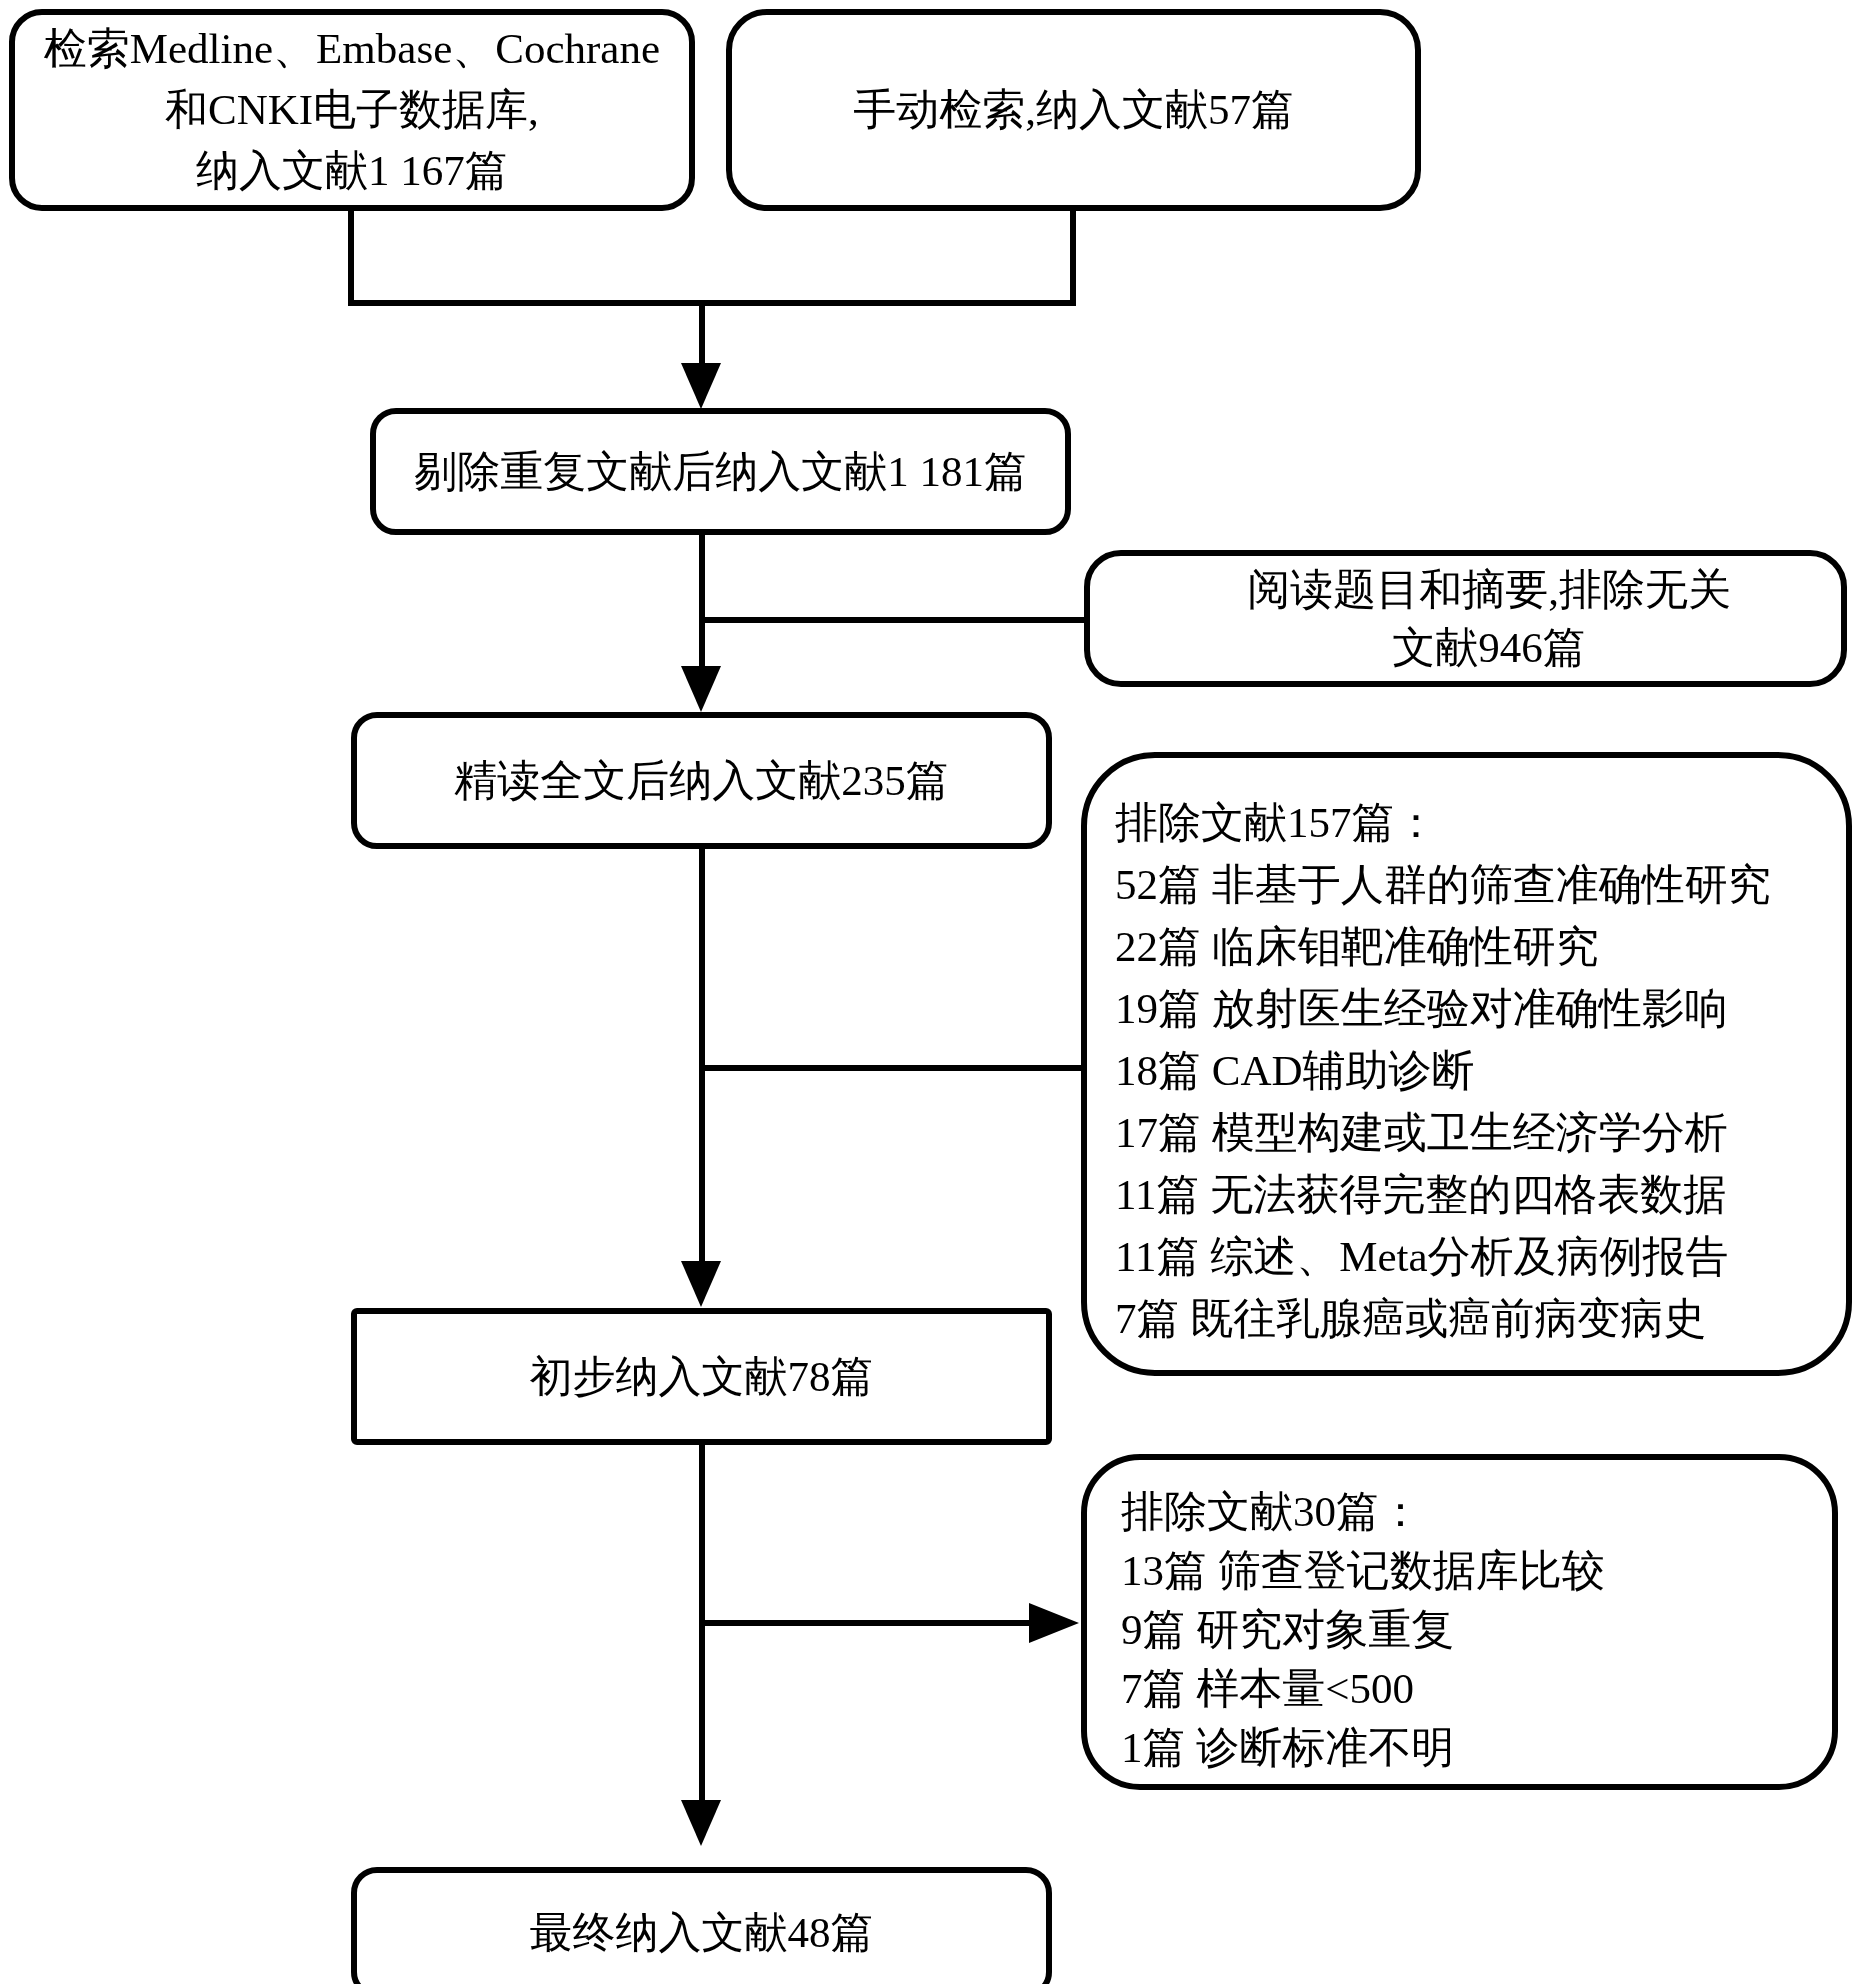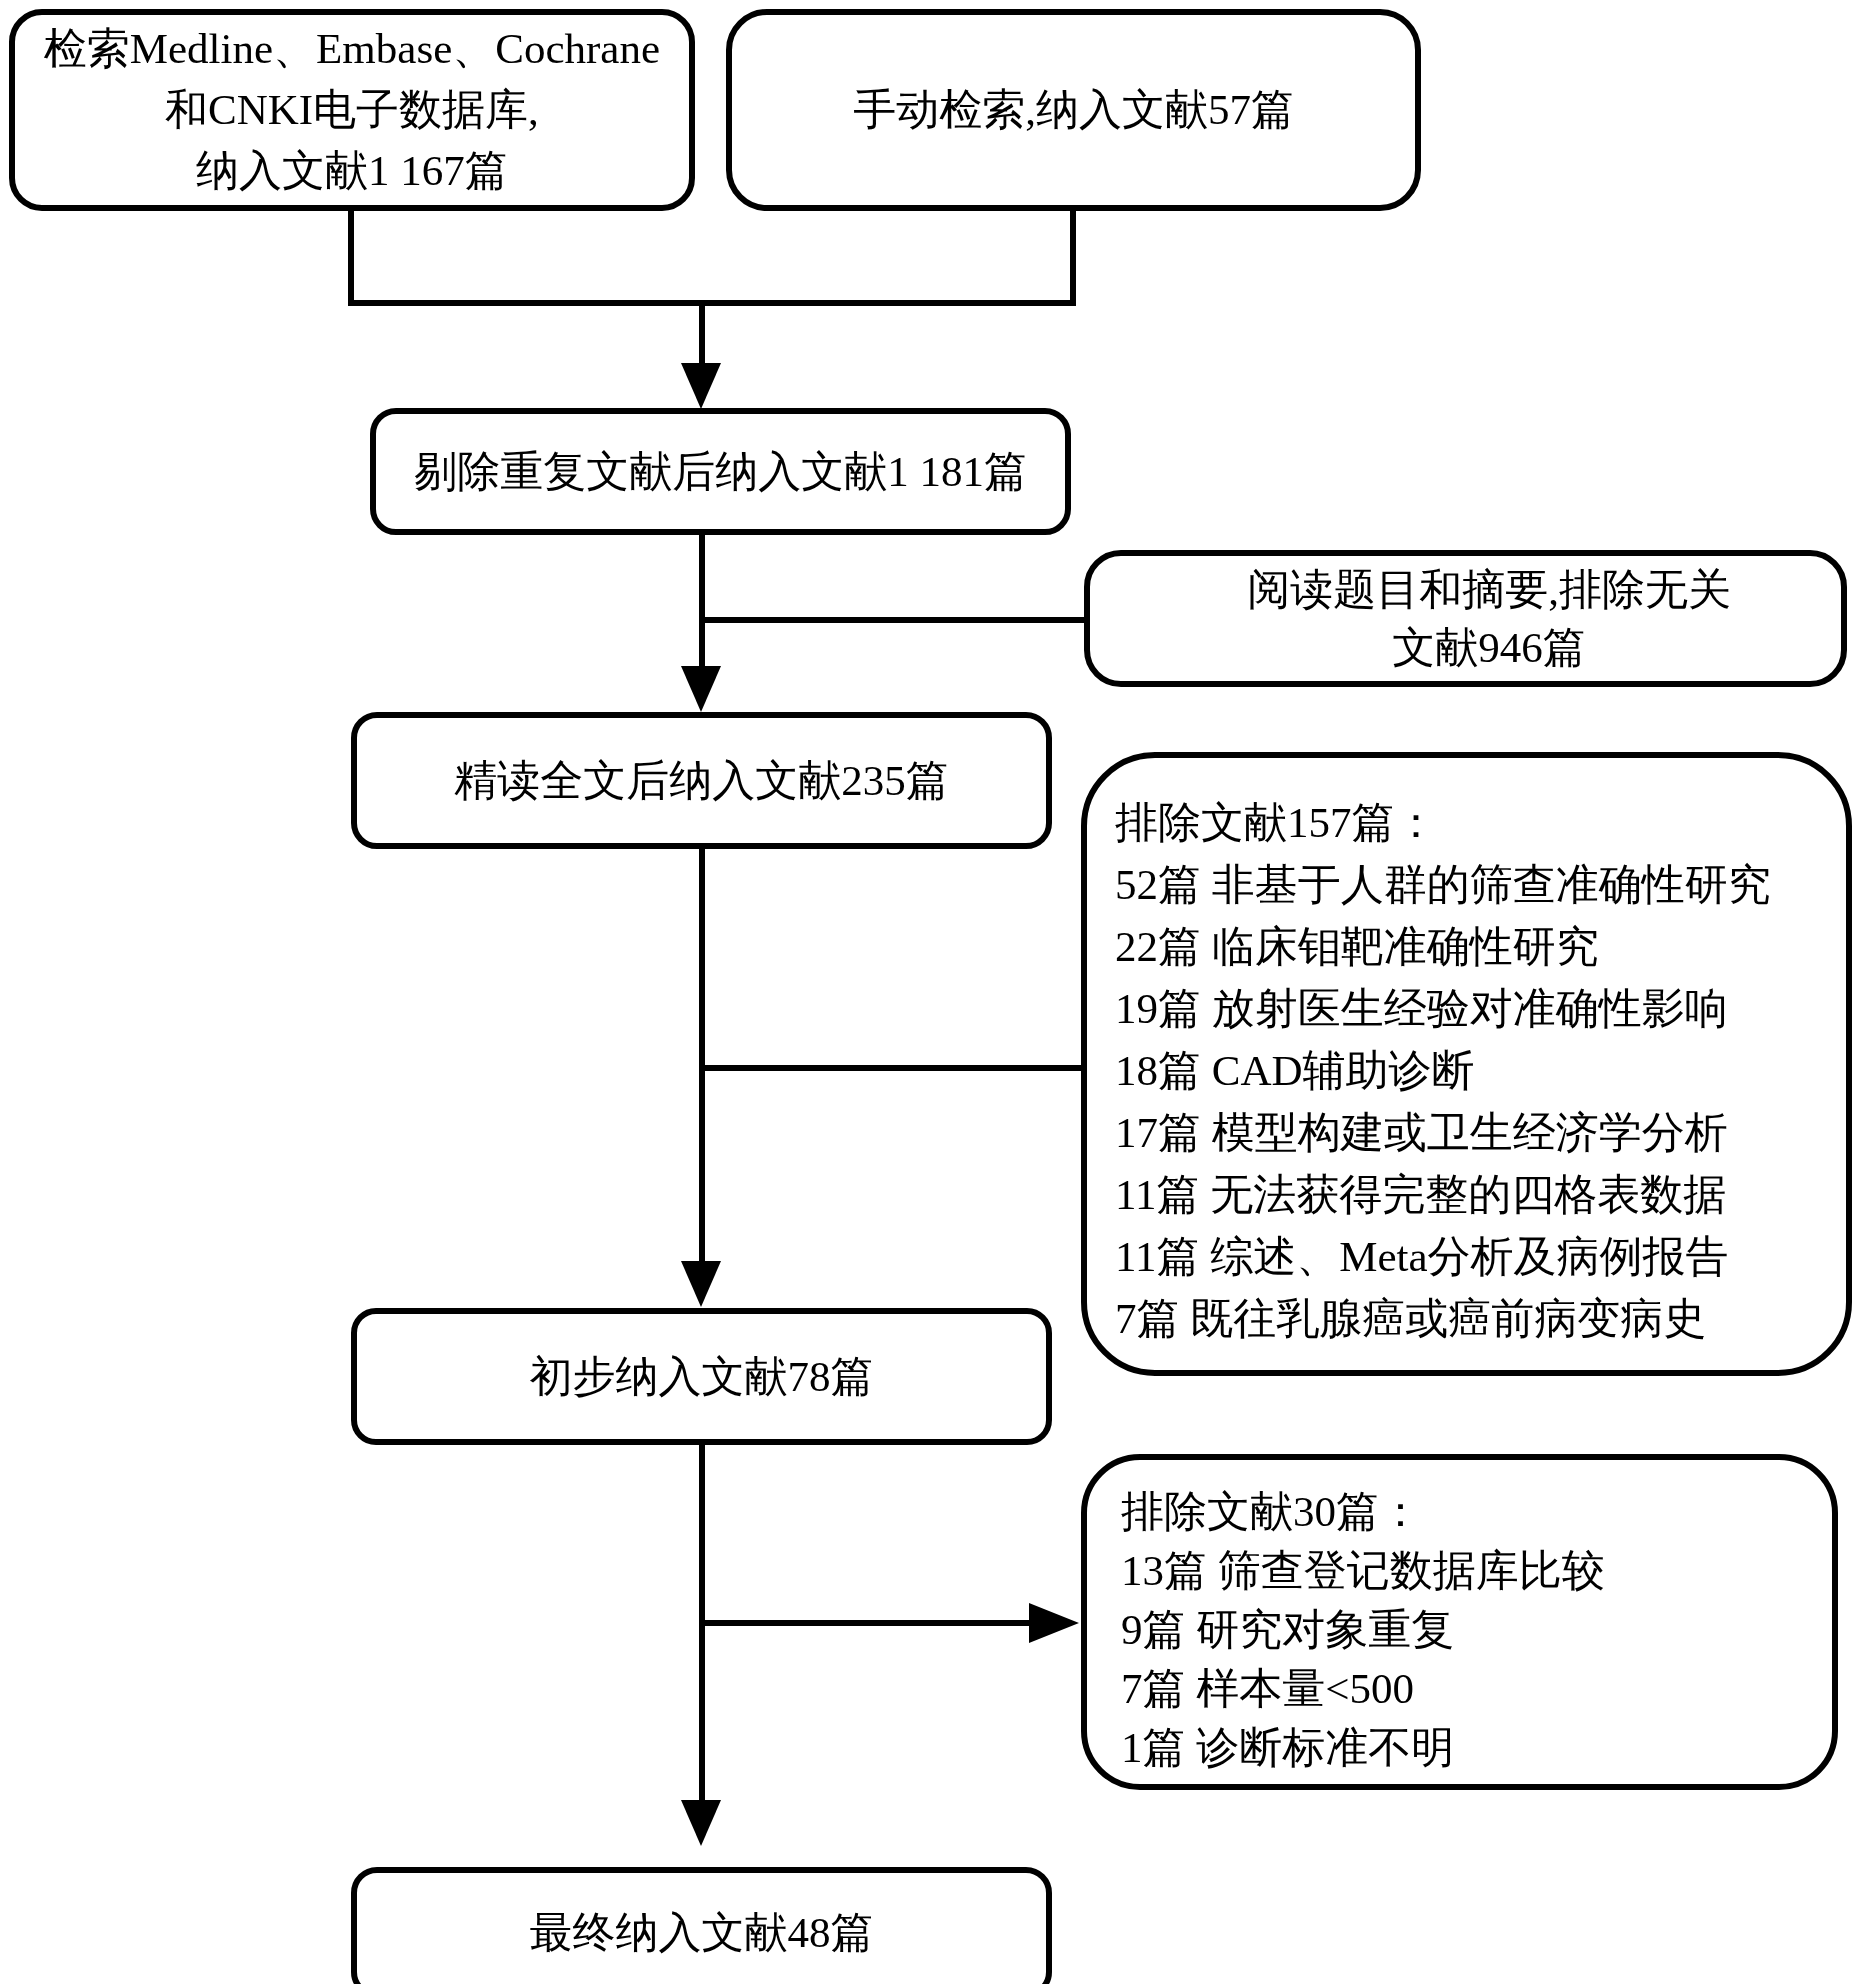--- a/index.html
+++ b/index.html
@@ -74,21 +74,21 @@
     <div>52篇 非基于人群的筛查准确性研究</div>
     <div>22篇 临床钼靶准确性研究</div>
     <div>19篇 放射医生经验对准确性影响</div>
     <div>18篇 CAD辅助诊断</div>
     <div>17篇 模型构建或卫生经济学分析</div>
     <div>11篇 无法获得完整的四格表数据</div>
     <div>11篇 综述、Meta分析及病例报告</div>
     <div>7篇 既往乳腺癌或癌前病变病史</div>
   </div>
 
-  <div class="box" style="left:351px;top:1308px;width:701px;height:137px;border-radius:25px;">
+  <div class="box" style="left:351px;top:1308px;width:701px;height:137px;border-radius:6px;">
     <div>初步纳入文献78篇</div>
   </div>
 
   <div class="box box--list" style="left:1081px;top:1454px;width:757px;height:336px;border-radius:59px;padding:22px 14.8px 0 34px;line-height:59px;">
     <div>排除文献30篇：</div>
     <div>13篇 筛查登记数据库比较</div>
     <div>9篇 研究对象重复</div>
     <div>7篇 样本量&lt;500</div>
     <div>1篇 诊断标准不明</div>
   </div>

